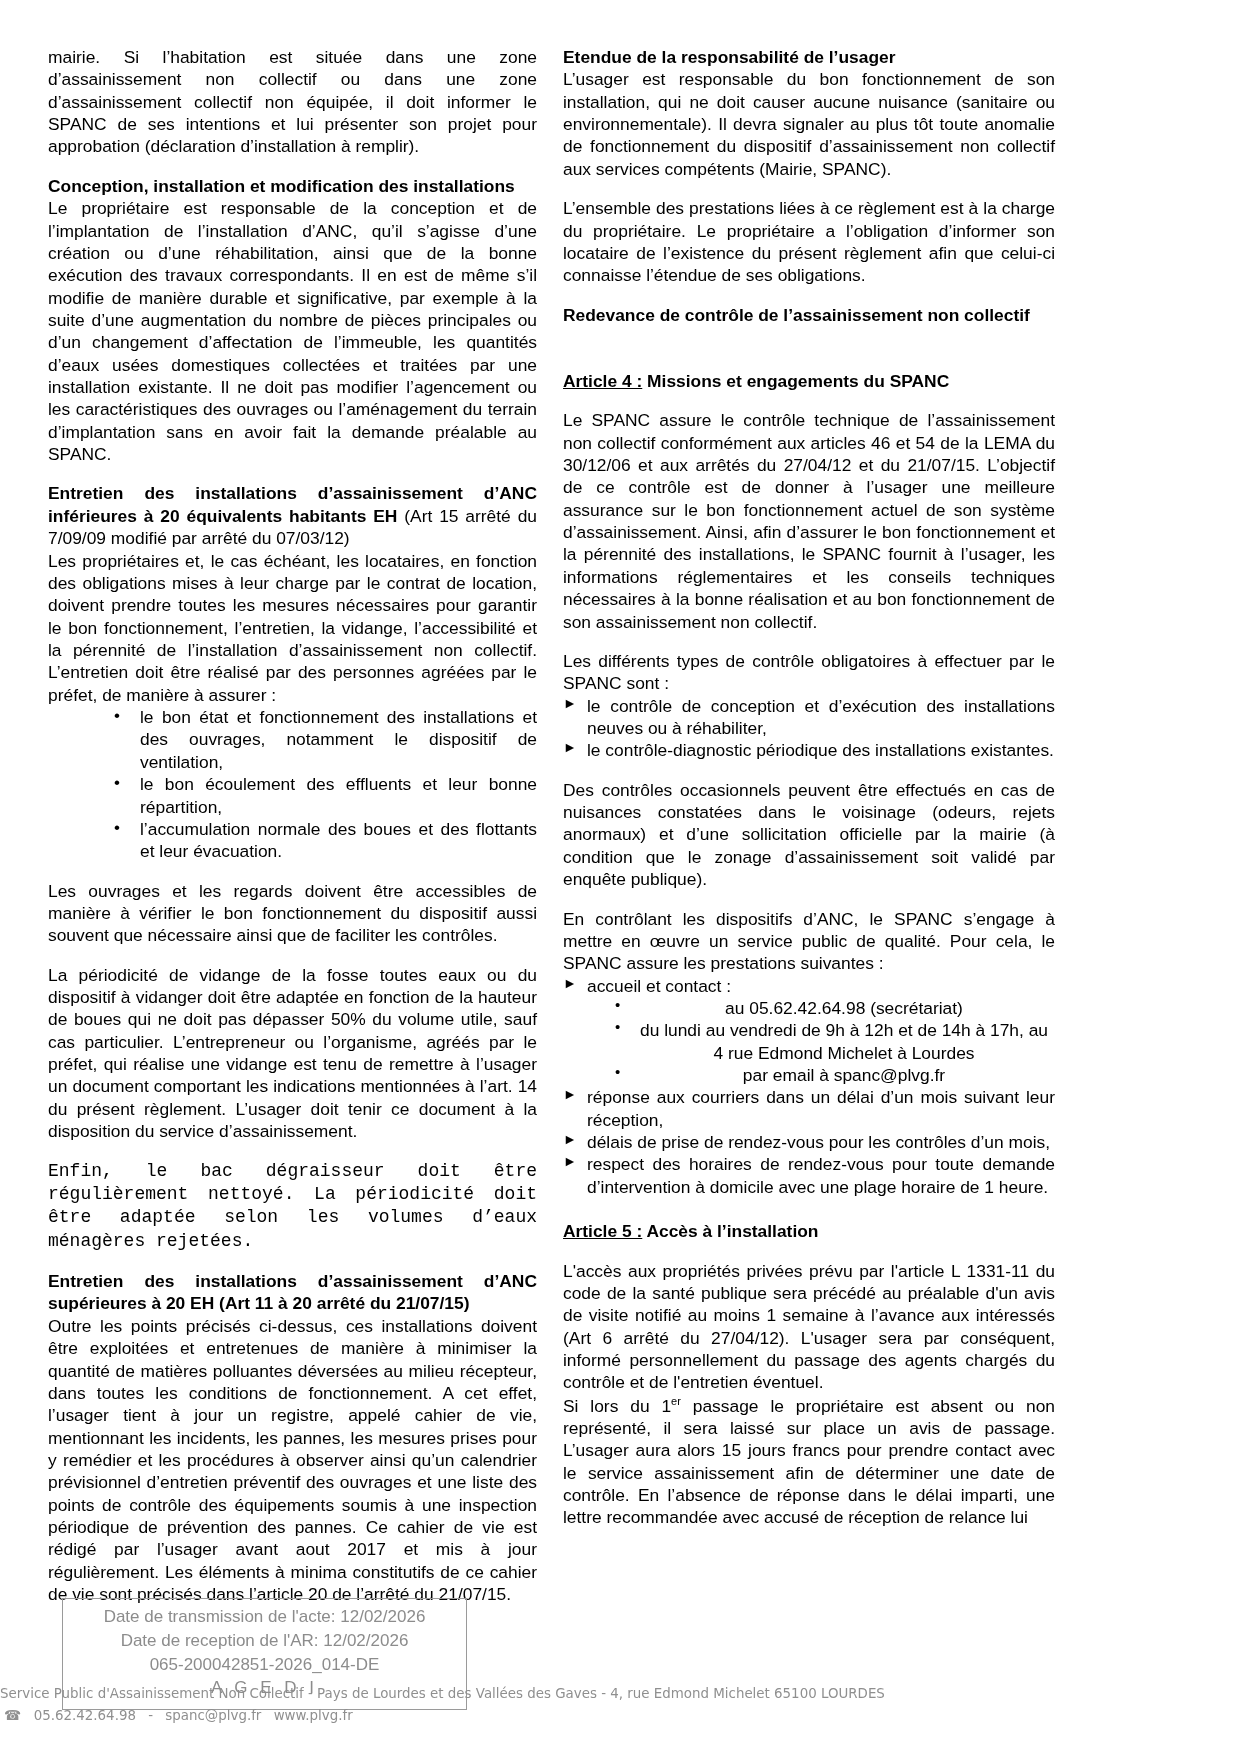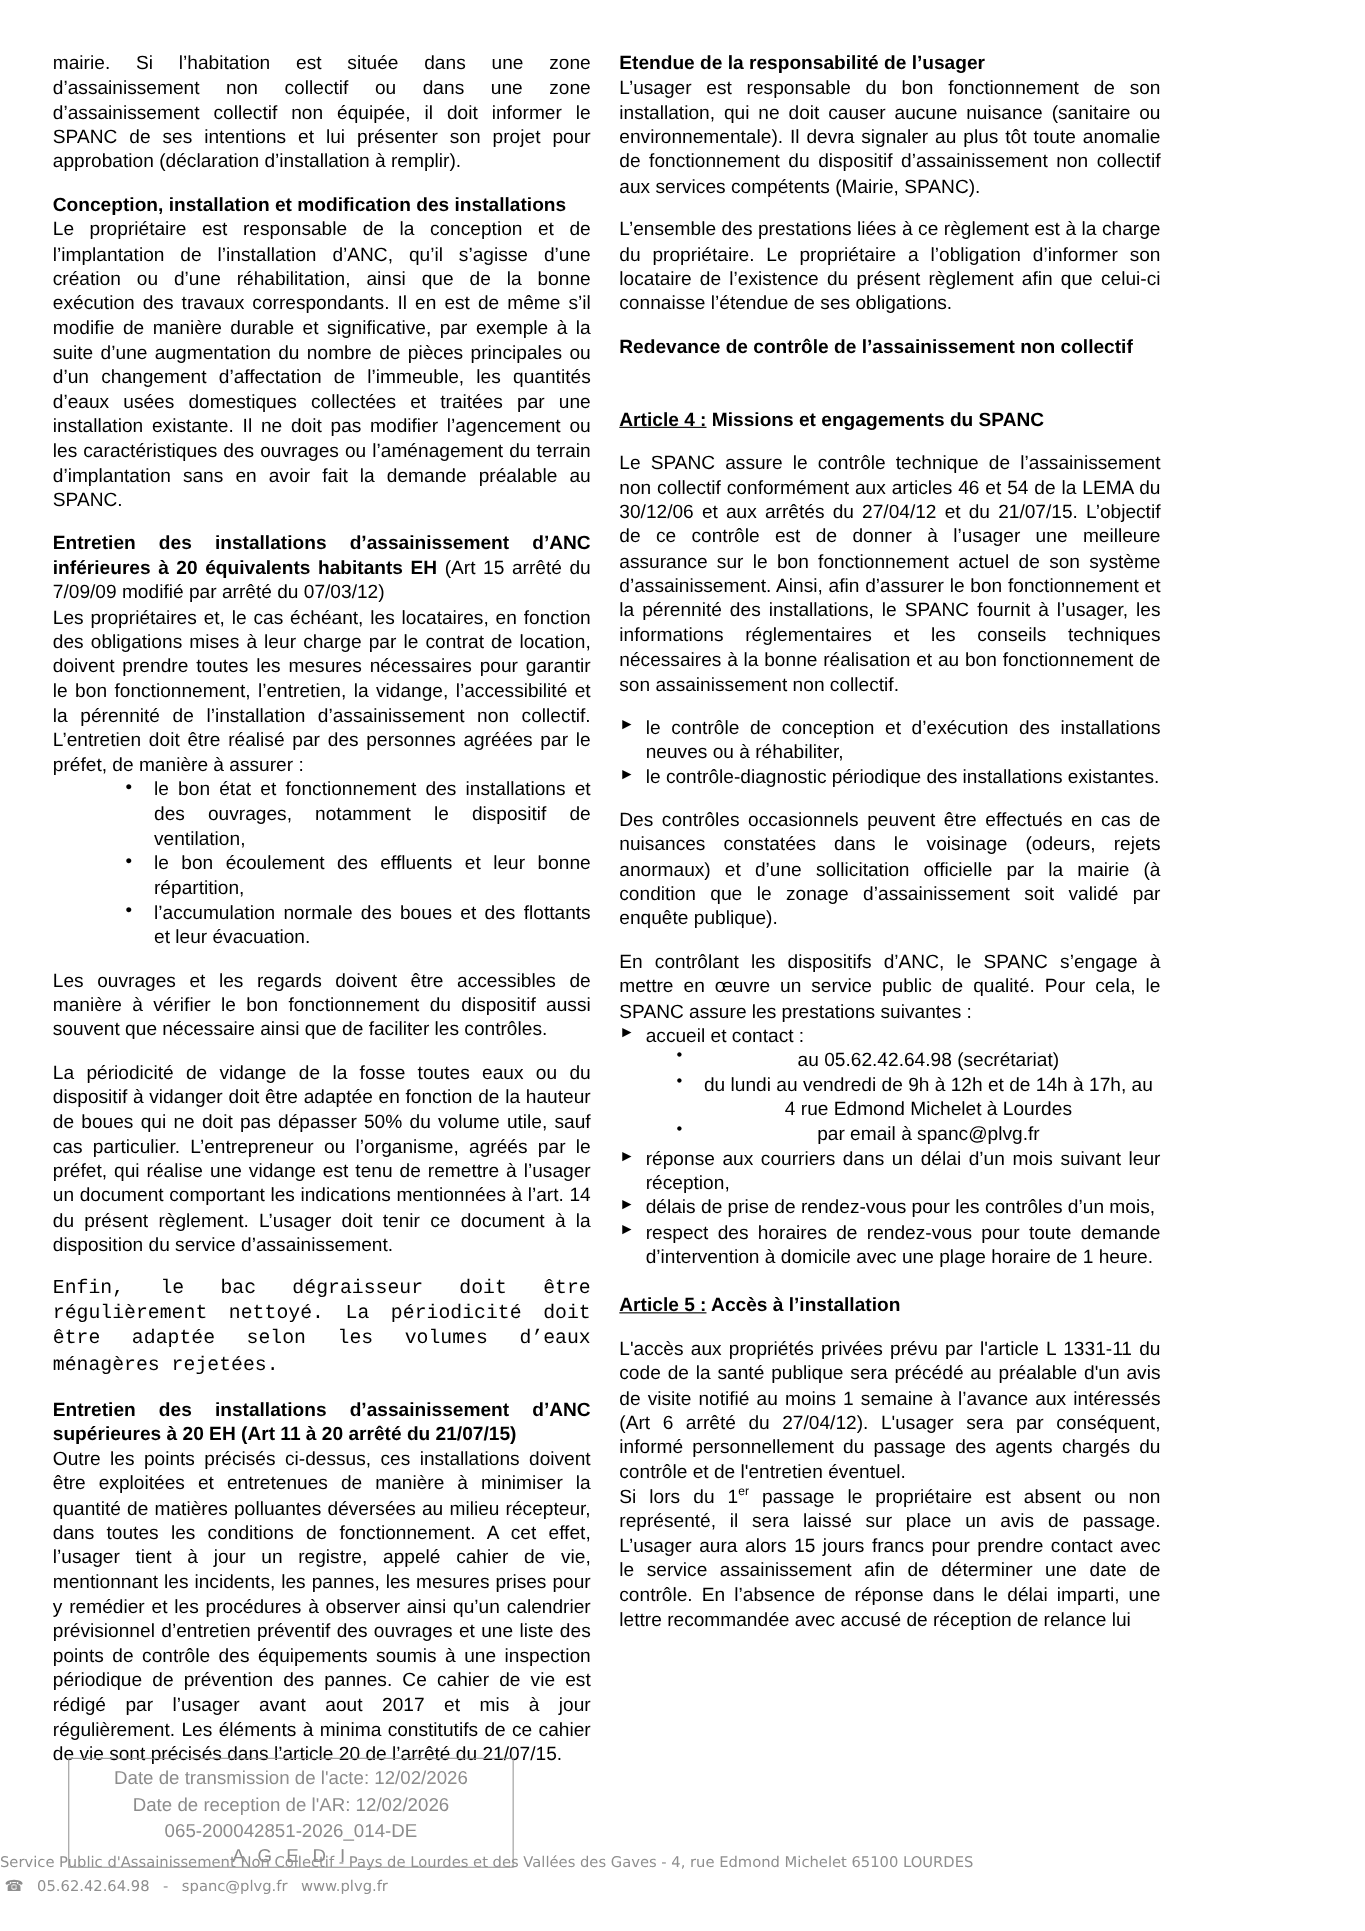--- a/index.html
+++ b/index.html
@@ -76,21 +76,21 @@
     font-family:Liberation Mono, monospace;
     font-size:18px;line-height:1.30;text-align:justify;
   }
 
   .u{text-decoration:underline;}
   .sup{font-size:11px;vertical-align:super;}
 
   
   .stamp{
     position:absolute;left:62px;top:1598px;
-    width:405px;height:100px;
+    width:405px;height:112px;
     border:1px solid #9a9a9a;
     box-sizing:border-box;
     color:#8c8c8c;
     text-align:center;
     font-size:17px;
     line-height:1.40;
     padding-top:6px;
     background:transparent;
   }
   .stamp .agedi{letter-spacing:4px;font-size:17px;}
@@ -173,20 +173,21 @@
       <p class="h">
         <span class="u">Article 4 :</span><span> Missions et engagements du SPANC</span>
       </p>
 
       <div class="gap"></div>
 
       <p class="t">Le SPANC assure le contrôle technique de l’assainissement non collectif conformément aux articles 46 et 54 de la LEMA du 30/12/06 et aux arrêtés du 27/04/12 et du 21/07/15. L’objectif de ce contrôle est de donner à l’usager une meilleure assurance sur le bon fonctionnement actuel de son système d’assainissement. Ainsi, afin d’assurer le bon fonctionnement et la pérennité des installations, le SPANC fournit à l’usager, les informations réglementaires et les conseils techniques nécessaires à la bonne réalisation et au bon fonctionnement de son assainissement non collectif.</p>
 
       <div class="gap"></div>
 
+      <p class="t">Les différents types de contrôle obligatoires à effectuer par le SPANC sont :</p>
 
       <p class="arrow">le contrôle de conception et d’exécution des installations neuves ou à réhabiliter,</p>
       <p class="arrow">le contrôle-diagnostic périodique des installations existantes.</p>
 
       <div class="gap"></div>
 
       <p class="t">Des contrôles occasionnels peuvent être effectués en cas de nuisances constatées dans le voisinage (odeurs, rejets anormaux) et d’une sollicitation officielle par la mairie (à condition que le zonage d’assainissement soit validé par enquête publique).</p>
 
       <div class="gap"></div>
 

